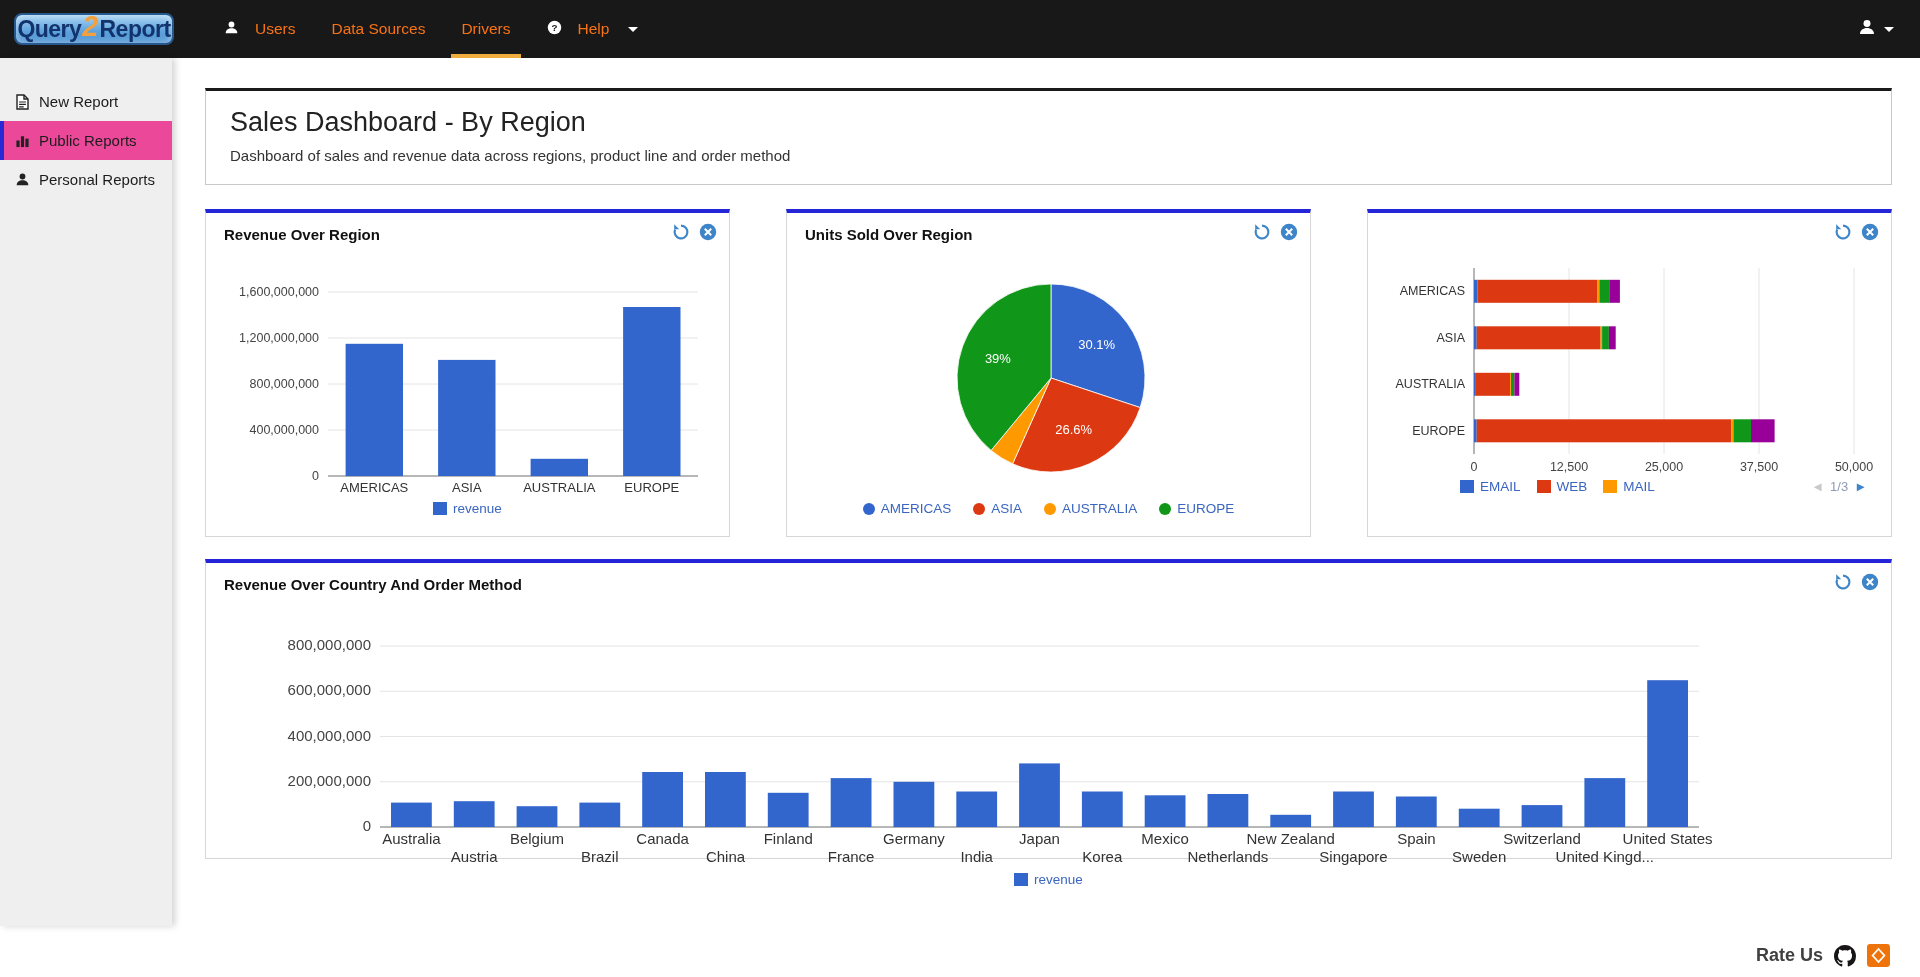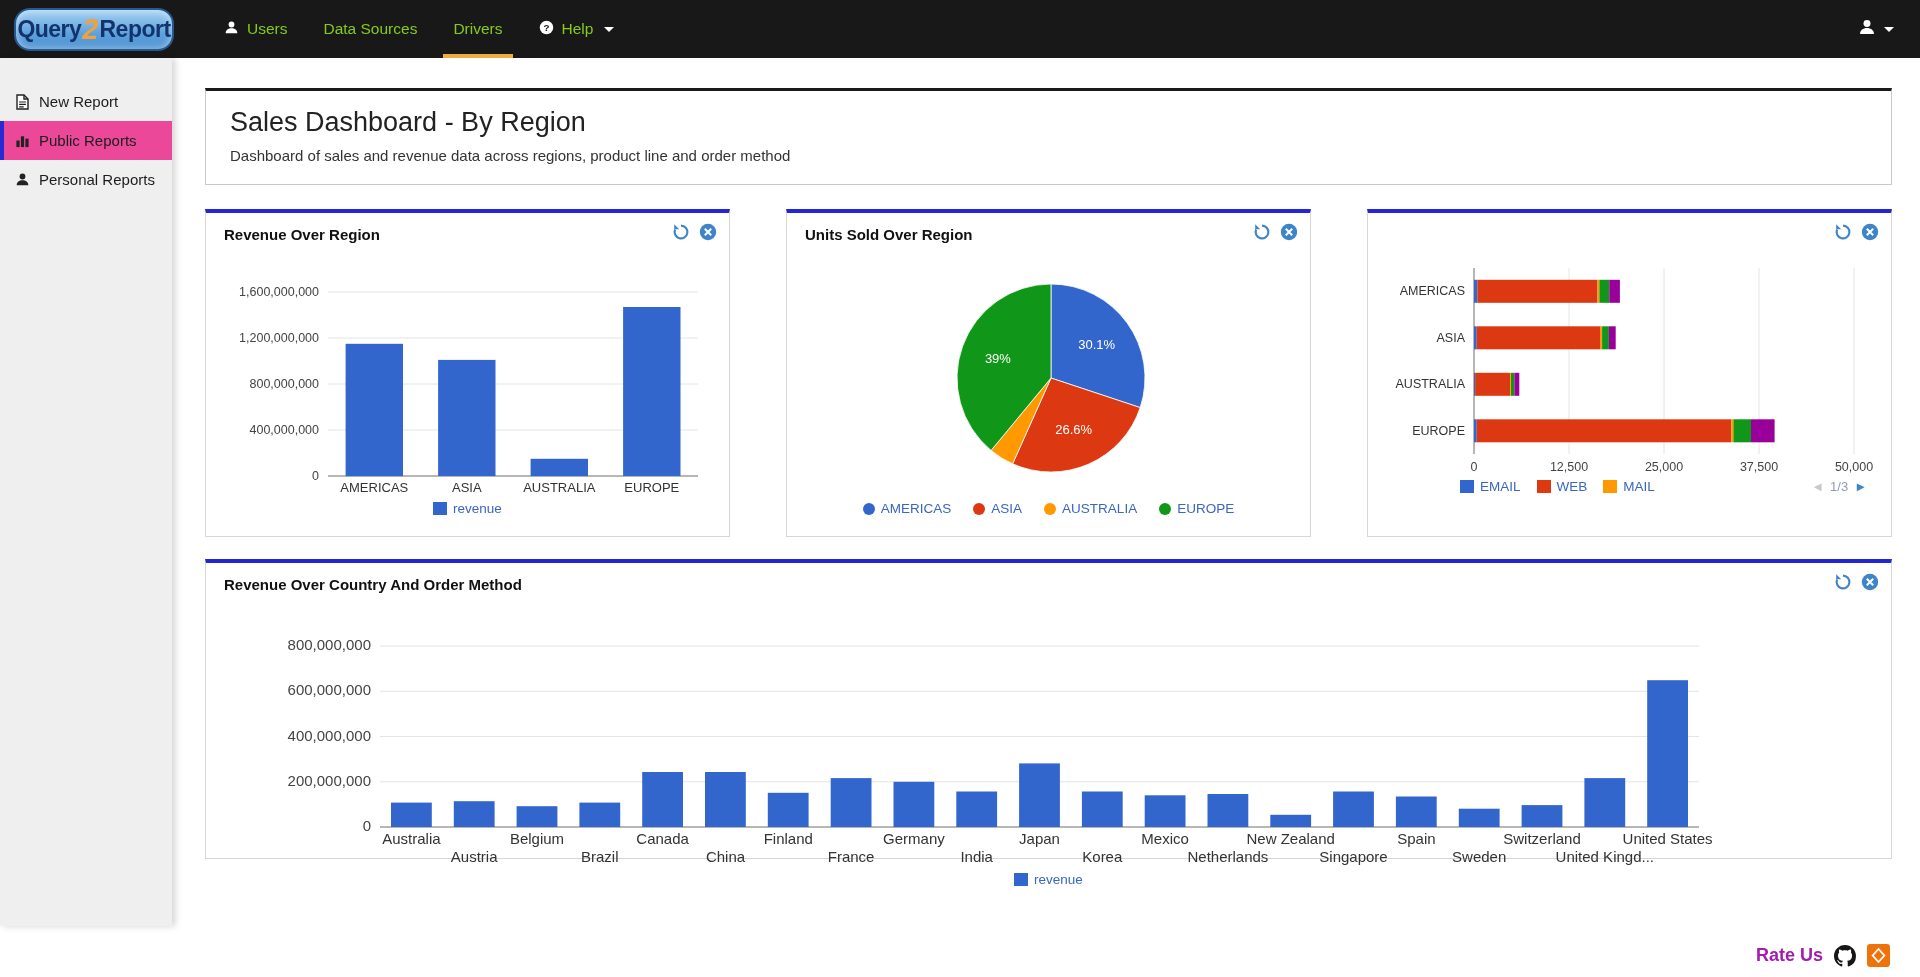--- a/index.html
+++ b/index.html
@@ -1,27 +1,27 @@
 <!DOCTYPE html>
 <html><head>
 <meta charset="utf-8">
 <style>
   *{box-sizing:border-box;margin:0;padding:0}
   html,body{width:1920px;height:977px;overflow:hidden;background:#fff;font-family:"Liberation Sans",sans-serif}
 
   
   .navbar{height:58px;background:#181818;display:flex;align-items:center;padding:0 22px 0 14px}
-  .brand{width:160px;height:43px;border:2px solid #27598f;border-radius:16px;
+  .brand{width:160px;height:32px;border:2px solid #27598f;border-radius:8px;
          background:linear-gradient(180deg,#a6d2f2 0%,#5da2dd 60%,#4a90d0 100%);
-         display:flex;align-items:center;justify-content:center;cursor:pointer;
+         display:flex;align-items:flex-end;justify-content:center;cursor:pointer;
          box-shadow:inset 0 0 8px rgba(255,255,255,.55)}
   .brand-part1,.brand-part3{font-weight:bold;font-size:23px;color:#12336b;letter-spacing:-.5px}
   .brand-part2{font-weight:bold;font-size:29px;color:#f2a13c;margin:0 1px;font-style:italic}
   .nav-items{display:flex;height:100%;margin-left:32px;align-items:stretch}
-  .nav-item{display:flex;align-items:center;gap:8px;padding:16px 18px;color:#84cc16;font-size:15.5px;cursor:pointer;position:relative}
+  .nav-item{display:flex;align-items:center;gap:16px;padding:16px 18px;color:#f97316;font-size:15.5px;cursor:pointer;position:relative}
   .nav-item.underlined::after{content:"";position:absolute;left:8px;right:8px;bottom:0;height:4px;background:#f0ad3e}
   .caret{display:inline-block;width:0;height:0;border-left:5px solid transparent;border-right:5px solid transparent;border-top:5px solid #fff;margin-left:3px}
   .nav-right{margin-left:auto;display:flex;align-items:center;gap:5px;cursor:pointer;padding:0 4px}
 
   
   .app-body{display:flex;min-height:868px;align-items:stretch}
   .sidebar{width:172px;background:#efefef;box-shadow:3px 0 7px rgba(0,0,0,.18);padding-top:24px;flex-shrink:0;z-index:2}
   .side-item{display:flex;align-items:center;gap:9px;padding:11px 11px;font-size:15px;color:#1c1c1c;cursor:pointer;border-left:4px solid transparent}
   .side-item.active{background:#ec4899;border-left-color:#2a2ad4}
   .side-item .icon{line-height:0;flex-shrink:0}
@@ -45,21 +45,21 @@
   .chart-legend.left{justify-content:flex-start;padding-left:78px;gap:16px}
   .lg-item{display:inline-flex;align-items:center;gap:6px}
   .lg-marker{width:14px;height:13px;display:inline-block}
   .lg-marker.round{width:12px;height:12px;border-radius:50%}
   .lg-pager{margin-left:auto;display:inline-flex;align-items:center;gap:6px;padding-right:10px;font-size:13px;color:#8f9ab8}
   .pager-prev{color:#c9c9c9;cursor:default;font-size:13px}
   .pager-next{color:#3d85c8;cursor:pointer;font-size:13px}
 
   
   .footer{display:flex;align-items:center;justify-content:flex-end;gap:11px;padding:18px 30px 0 0}
-  .rate-us{font-size:18px;font-weight:bold;color:#a21caf}
+  .rate-us{font-size:18px;font-weight:bold;color:#404040}
   .footer .icon-link{line-height:0;cursor:pointer}
 </style>
 </head>
 <body>
 
 <header class="navbar">
   <div class="brand">
     <span class="brand-part1">Query</span>
       <span class="brand-part2">2</span>
       <span class="brand-part3">Report</span>

